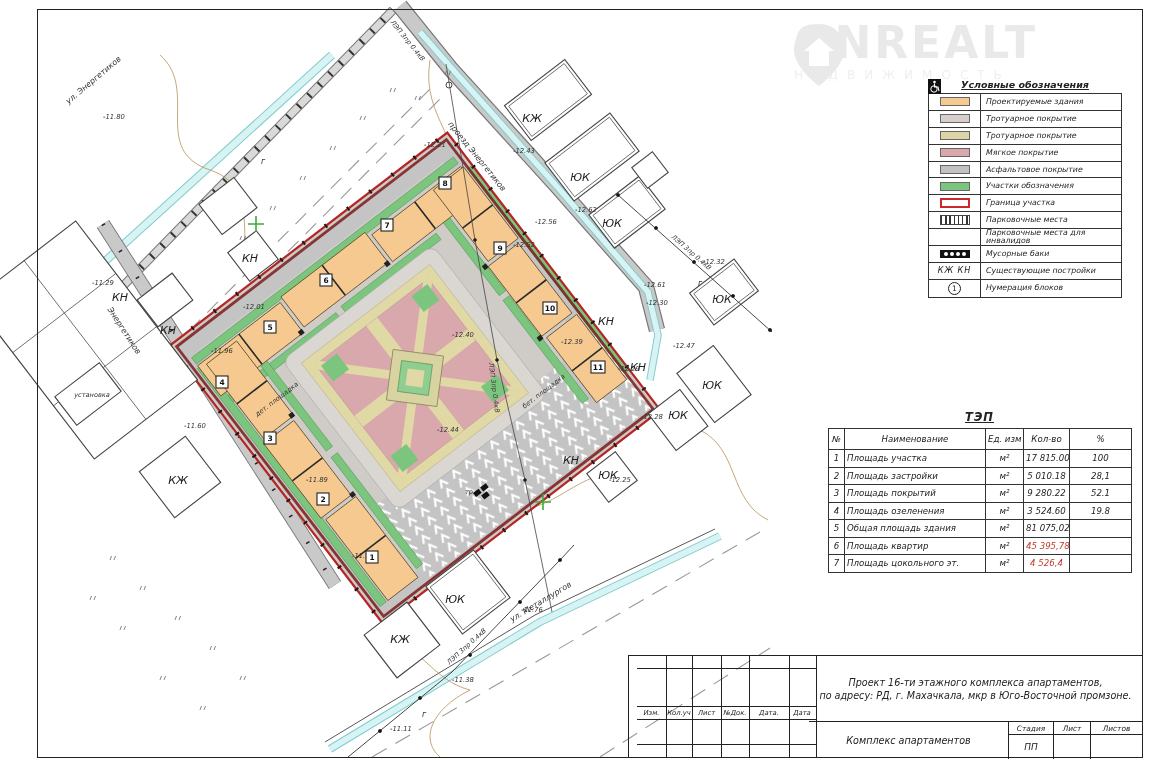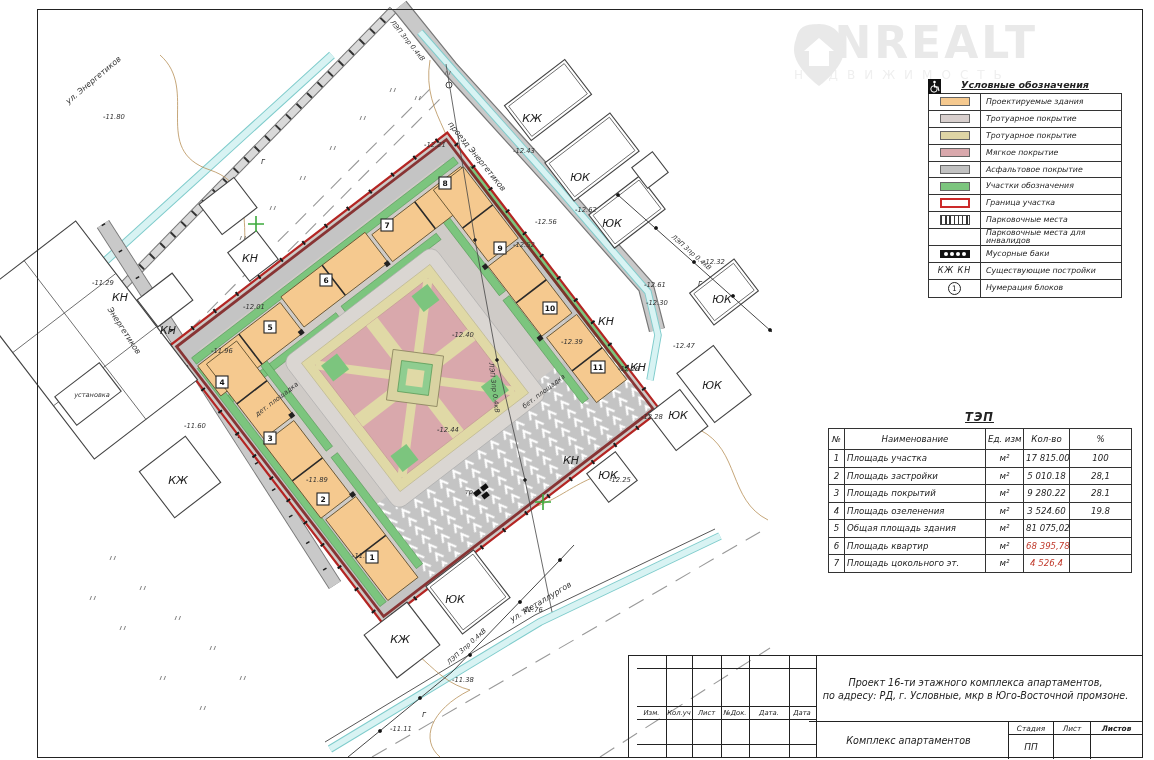--- a/index.html
+++ b/index.html
@@ -41,21 +41,21 @@
   #tb .tb-left{position:absolute;left:0;top:0;width:180px;height:100%;border-right:1.3px solid #222;box-sizing:border-box;
       background:repeating-linear-gradient(to bottom,transparent 0 12.05px,#222 12.05px 12.73px);margin-left:8px;}
   #tb .vline{position:absolute;top:0;width:0.8px;height:100%;background:#222;}
   #tb .tb-labels{position:absolute;left:0;top:50.9px;height:12.7px;width:178px;display:flex;font-size:6.8px;align-items:center;text-align:center;}
   #tb .tb-labels span{display:block;}
   #tb .cell-proj{position:absolute;left:180px;top:0;width:333px;height:66px;display:flex;flex-direction:column;align-items:center;justify-content:center;font-size:9.6px;text-align:right;line-height:13px;border-bottom:0.9px solid #222;box-sizing:border-box;}
   #tb .cell-obj{position:absolute;left:180px;top:66px;width:200px;height:37px;display:flex;align-items:center;justify-content:center;font-size:9.6px;border-right:0.9px solid #222;box-sizing:border-box;}
   #tb .stage{position:absolute;left:380px;top:66px;width:133px;height:37px;font-size:7.4px;}
   #tb .stage .hdr{display:flex;height:13px;border-bottom:0.8px solid #222;box-sizing:border-box;}
   #tb .stage .hdr span{display:flex;align-items:center;justify-content:center;border-right:0.8px solid #222;box-sizing:border-box;}
-  #tb .stage .hdr span:last-child{border-right:none;font-weight:bold;}
+  #tb .stage .hdr span:last-child{border-right:none;}
   #tb .stage .vals{display:flex;height:24px;}
   #tb .stage .vals span{display:flex;align-items:center;justify-content:center;border-right:0.8px solid #222;box-sizing:border-box;font-size:9px;}
   #tb .stage .vals span:last-child{border-right:none;}
   
   .t-elev{font:italic 6.8px "DejaVu Sans",sans-serif;fill:#333;}
   .t-bld{font:italic 11px "DejaVu Sans",sans-serif;fill:#222;}
   .t-street{font:italic 8px "DejaVu Sans",sans-serif;fill:#333;}
   .t-small{font:italic 6.6px "DejaVu Sans",sans-serif;fill:#333;}
   .t-badge{font:bold 7.5px "DejaVu Sans",sans-serif;fill:#111;}
 </style>
@@ -542,41 +542,41 @@
             <td>Площадь застройки</td>
             <td class="c">м²</td>
             <td class="c">5 010.18</td>
             <td class="c">28,1</td>
           </tr>
       <tr>
             <td class="c">3</td>
             <td>Площадь покрытий</td>
             <td class="c">м²</td>
             <td class="c">9 280.22</td>
-            <td class="c">28.1</td>
+            <td class="c">52.1</td>
           </tr>
       <tr>
             <td class="c">4</td>
             <td>Площадь озеленения</td>
             <td class="c">м²</td>
             <td class="c">3 524.60</td>
             <td class="c">19.8</td>
           </tr>
       <tr>
             <td class="c">5</td>
             <td>Общая площадь здания</td>
             <td class="c">м²</td>
             <td class="c">81 075,02</td>
             <td class="c"></td>
           </tr>
       <tr>
             <td class="c">6</td>
             <td>Площадь квартир</td>
             <td class="c">м²</td>
-            <td class="c red">68 395,78</td>
+            <td class="c red">45 395,78</td>
             <td class="c"></td>
           </tr>
       <tr>
             <td class="c">7</td>
             <td>Площадь цокольного эт.</td>
             <td class="c">м²</td>
             <td class="c red">4 526,4</td>
             <td class="c"></td>
           </tr>
     </tbody>
@@ -594,21 +594,21 @@
         <span style="width:29px">Изм.</span>
         <span style="width:26px">Кол.уч</span>
         <span style="width:29px">Лист</span>
         <span style="width:28px">№Док.</span>
         <span style="width:40px">Дата.</span>
         <span style="width:26px">Дата</span>
       </div>
     </div>
     <div class="cell-proj">
       <div>Проект 16-ти этажного комплекса апартаментов,</div>
-      <div>по адресу: РД, г. Условные, мкр в Юго-Восточной промзоне.</div>
+      <div>по адресу: РД, г. Махачкала, мкр в Юго-Восточной промзоне.</div>
     </div>
     <div class="cell-obj">Комплекс апартаментов</div>
     <div class="stage">
       <div class="hdr">
         <span style="width:45px">Стадия</span>
         <span style="width:37px">Лист</span>
         <span style="width:51px">Листов</span>
       </div>
       <div class="vals">
         <span style="width:45px">ПП</span>

